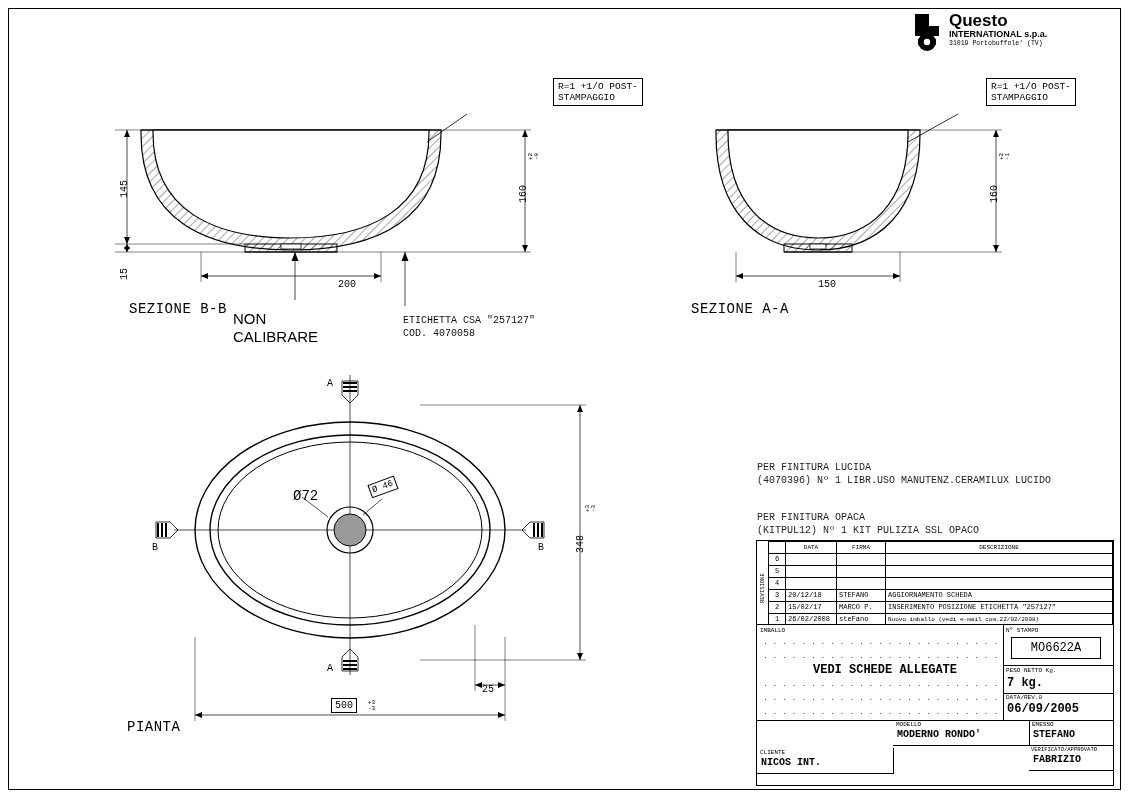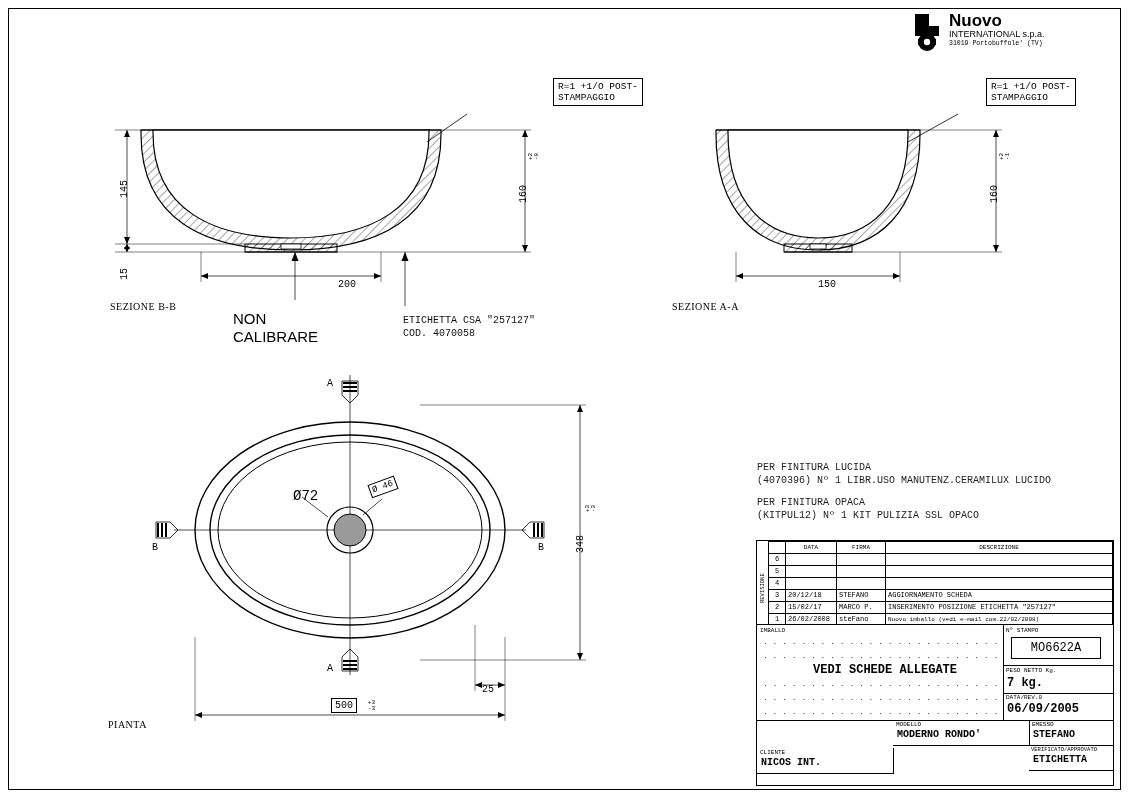--- a/index.html
+++ b/index.html
@@ -9,28 +9,28 @@
   .lbl{position:absolute;white-space:pre;font-family:"Liberation Mono", monospace;}
   .box{position:absolute;border:1px solid #000;background:#fff;}
   svg{display:block;}
   .tbl{border-collapse:collapse;width:100%;}
   .tbl td{border:1px solid #000;font-family:"Liberation Mono", monospace;font-size:7px;padding:0 2px;height:11px;line-height:11px;white-space:nowrap;}
   .ctr{text-align:center;}
 
   
   #logo{position:absolute;right:14px;top:12px;width:200px;height:44px;}
   .logo-name{font-family:"Liberation Sans", sans-serif;font-weight:bold;font-size:17px;line-height:17px;}
-  .logo-sub{font-family:"Liberation Sans", sans-serif;font-weight:normal;font-size:9px;line-height:11px;}
+  .logo-sub{font-family:"Liberation Sans", sans-serif;font-weight:bold;font-size:9px;line-height:11px;}
   .logo-addr{font-family:"Liberation Mono", monospace;font-size:6.5px;line-height:8px;}
 
   
   .callout{position:absolute;border:1px solid #000;background:#fff;font-family:"Liberation Mono", monospace;font-size:9.5px;line-height:11px;padding:2px 4px;white-space:pre;}
 
   .dimtxt{font-family:"Liberation Mono", monospace;font-size:10px;margin-top:8px;}
-  .secttl{font-family:Liberation Serif, serif;font-size:10px;letter-spacing:.5px;}
+  .secttl{font-family:Liberation Mono, monospace;font-size:14px;letter-spacing:.5px;margin-left:19px;}
   .note{font-family:"Liberation Mono", monospace;font-size:10px;line-height:13px;white-space:pre;color:#111;}
 
   .rot90{transform:rotate(-90deg);transform-origin:0 0;}
   .dimbox{position:absolute;border:1px solid #000;background:#fff;font-family:"Liberation Mono", monospace;font-size:10px;padding:1px 3px;}
   .tb-cell{font-family:"Liberation Mono", monospace;}
   .tiny{font-size:6px;line-height:7px;}
   .med{font-size:10px;line-height:12px;}
   .big{font-size:12px;line-height:14px;}
 </style>
 </head>
@@ -42,21 +42,21 @@
   <div id="logo">
     <svg width="200" height="46" viewBox="0 0 200 46">
       <rect x="0" y="2" width="14" height="22" fill="#000"></rect>
       <rect x="14" y="14" width="10" height="10" fill="#000"></rect>
       <circle cx="12" cy="30" r="9" fill="#000"></circle>
       <rect x="2" y="27" width="20" height="7" fill="#fff" opacity="0"></rect>
       <path d="M3 27 L21 27 L21 33 L3 33 Z" fill="#000"></path>
       <circle cx="12" cy="30" r="3.2" fill="#fff"></circle>
     </svg>
     <div style="position:absolute;left:34px;top:0px;">
-      <div class="logo-name">Nuovo</div>
+      <div class="logo-name">Questo</div>
       <div class="logo-sub">INTERNATIONAL s.p.a.</div>
       <div class="logo-addr">31019 Portobuffole' (TV)</div>
     </div>
   </div>
 
   <svg style="position:absolute;left:95px;top:100px;" width="500" height="230">
     <defs>
       <pattern id="hatchA" width="6" height="6" patternTransform="rotate(45)" patternUnits="userSpaceOnUse">
         <line x1="0" y1="0" x2="0" y2="6" stroke="#000" stroke-width="0.7"></line>
       </pattern>
@@ -229,21 +229,21 @@
   <div class="lbl dimtxt" style="left:575px;top:545px;"><span class="rot90" style="display:inline-block;">348</span></div>
   <div class="lbl" style="left:585px;top:512px;font-family:'Liberation Mono',monospace;font-size:6px;line-height:6px;"><span class="rot90" style="display:inline-block;white-space:pre;">+3
 -3</span></div>
 
   <div class="lbl dimtxt" style="left:482px;top:676px;">25</div>
 
   <div class="lbl secttl" style="left:108px;top:719px;">PIANTA</div>
 
   <div class="lbl note" style="left:757px;top:461px;color:#222;">PER FINITURA LUCIDA
 (4070396) Nº 1 LIBR.USO MANUTENZ.CERAMILUX LUCIDO</div>
-  <div class="lbl note" style="left:757px;top:496px;color:#222;">PER FINITURA OPACA
+  <div class="lbl note" style="left:757px;top:511px;color:#222;">PER FINITURA OPACA
 (KITPUL12) Nº 1 KIT PULIZIA SSL OPACO</div>
 
   <div class="box" style="left:756px;top:540px;width:356px;height:84px;">
     <div style="position:absolute;left:0;top:0;width:11px;height:100%;border-right:1px solid #000;">
       <div style="position:absolute;left:2px;top:62px;font-family:'Liberation Mono',monospace;font-size:5.5px;"><span class="rot90" style="display:inline-block;white-space:nowrap;">REVISIONE</span></div>
     </div>
     <table class="tbl" style="position:absolute;left:11px;top:0;width:345px;">
       <tbody>
           <tr>
         <td class="ctr" style="width:12px;"></td>
@@ -326,18 +326,18 @@
       <div class="tb-cell tiny" style="position:absolute;left:3px;top:1px;">MODELLO</div>
       <div class="tb-cell med" style="position:absolute;left:4px;top:9px;font-weight:bold;">MODERNO RONDO'</div>
     </div>
     <div style="position:absolute;left:272px;top:95px;width:84px;height:25px;border-bottom:1px solid #000;">
       <div class="tb-cell tiny" style="position:absolute;left:3px;top:1px;">EMESSO</div>
       <div class="tb-cell med" style="position:absolute;left:4px;top:9px;font-weight:bold;">STEFANO</div>
     </div>
 
     <div style="position:absolute;left:272px;top:120px;width:84px;height:25px;border-bottom:1px solid #000;">
       <div class="tb-cell tiny" style="position:absolute;left:2px;top:1px;font-size:5.5px;">VERIFICATO/APPROVATO</div>
-      <div class="tb-cell med" style="position:absolute;left:4px;top:9px;font-weight:bold;">ETICHETTA</div>
+      <div class="tb-cell med" style="position:absolute;left:4px;top:9px;font-weight:bold;">FABRIZIO</div>
     </div>
 
   </div>
 
 </div>
 
 </body></html>

